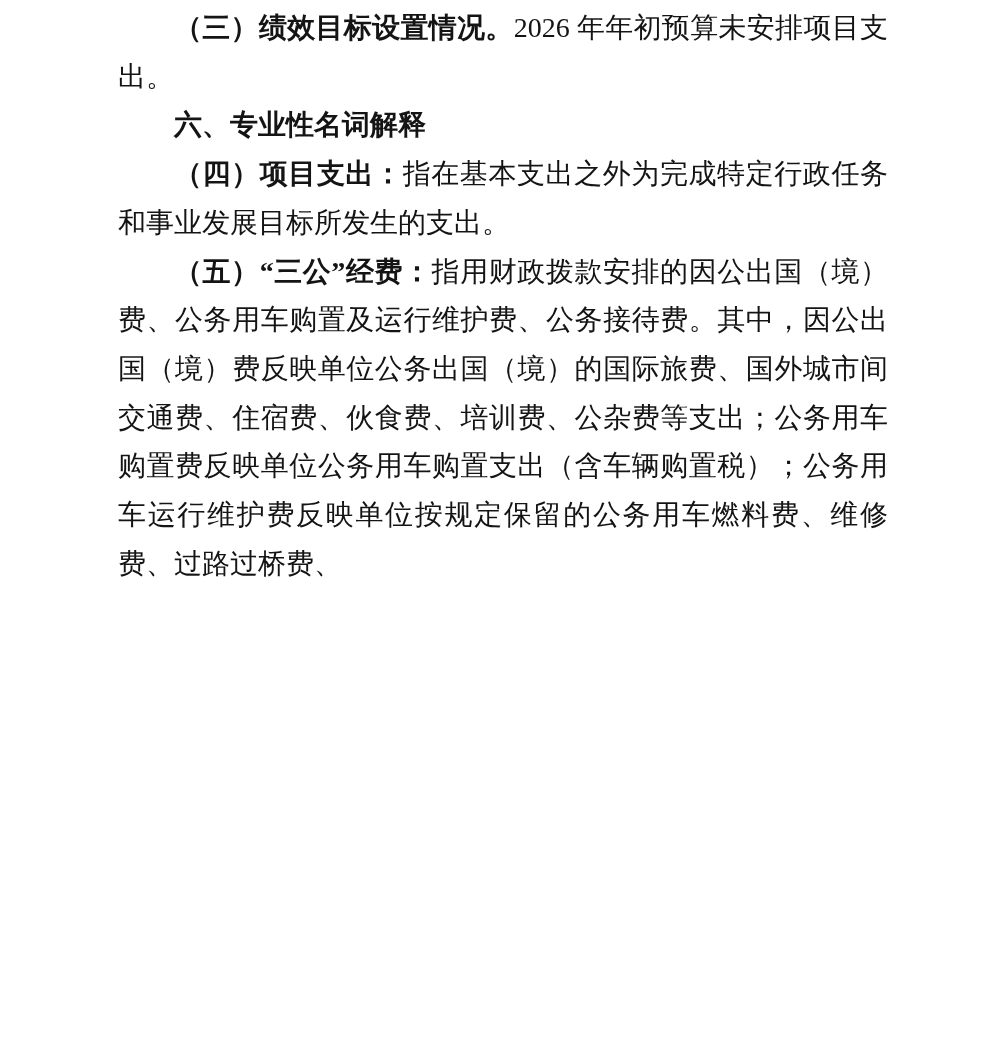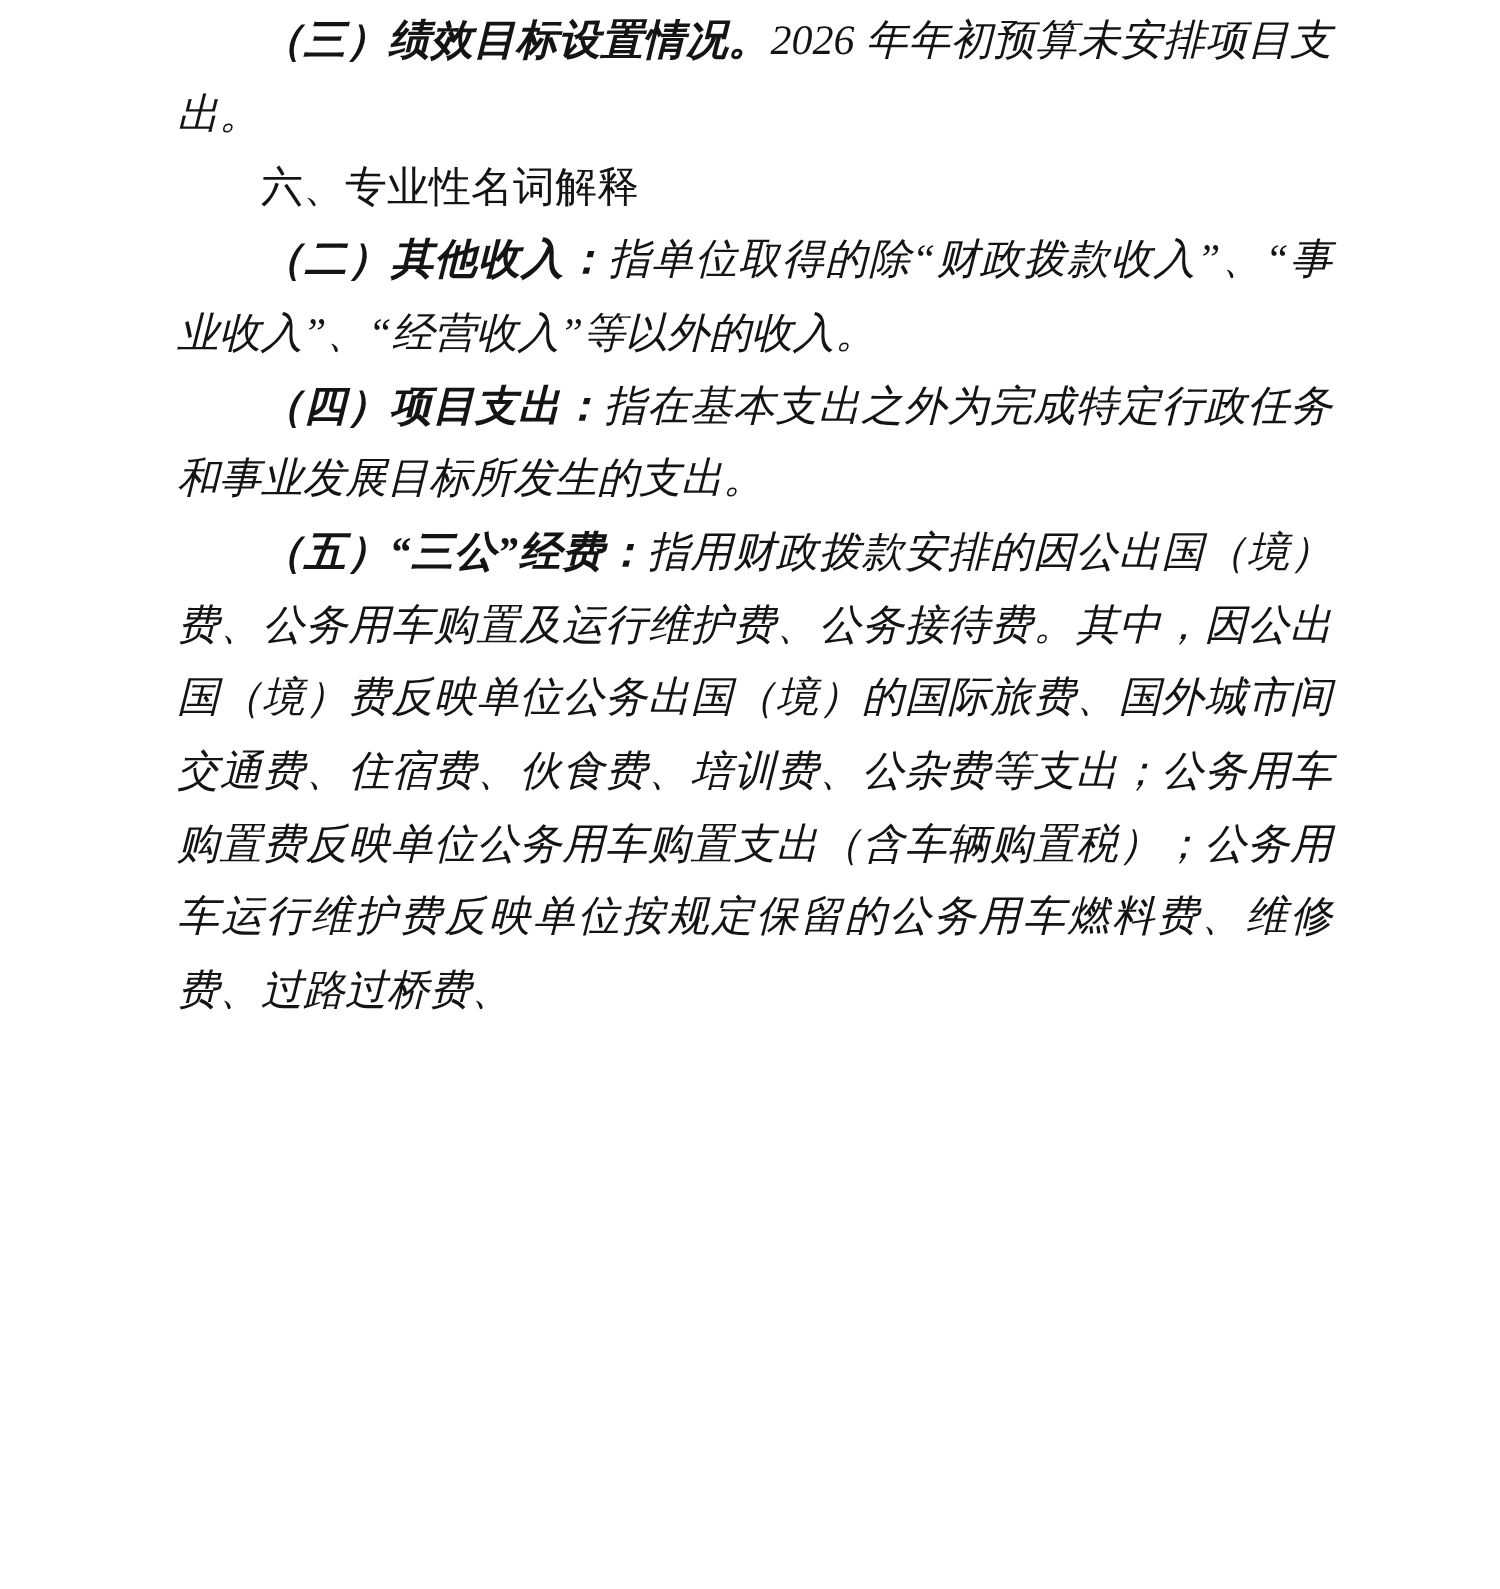--- a/index.html
+++ b/index.html
@@ -25,47 +25,45 @@
     width: 770px;
     color: #141414;
     font-family: "Liberation Serif", "DejaVu Serif", serif;
     font-size: 28px;
     line-height: 48.7px;
     text-align: justify;
   }
   .para {
     margin: 0;
     text-indent: 2em;
-    font-style: italic;
   }
   .term-lead {
     
     font-weight: 600;
   }
   .section-heading {
     margin: 0;
     text-indent: 2em;
     font-family: "Liberation Sans", "DejaVu Sans", sans-serif;
-    font-weight: 400;
+    font-weight: 700;
     text-align: left;
   }
 </style>
 </head>
 <body>
 
 <div class="page">
   <div class="text-block">
 
     <p class="para"><span class="term-lead">（三）绩效目标设置情况。</span><span>2026 年年初预算未安排项目支出。</span></p>
 
 
     <p class="section-heading"><span>六、专业性名词解释</span></p>
 
 
-    <p class="para"><span class="term-lead">（二）其他收入：</span><span>指单位取得的除“财政拨款收入”、“事业收入”、“经营收入”等以外的收入。</span></p>
 
 
     <p class="para"><span class="term-lead">（四）项目支出：</span><span>指在基本支出之外为完成特定行政任务和事业发展目标所发生的支出。</span></p>
 
     <p class="para"><span class="term-lead">（五）“三公”经费：</span><span>指用财政拨款安排的因公出国（境）费、公务用车购置及运行维护费、公务接待费。其中，因公出国（境）费反映单位公务出国（境）的国际旅费、国外城市间交通费、住宿费、伙食费、培训费、公杂费等支出；公务用车购置费反映单位公务用车购置支出（含车辆购置税）；公务用车运行维护费反映单位按规定保留的公务用车燃料费、维修费、过路过桥费、</span></p>
 
   </div>
 </div>
 
 </body></html>

